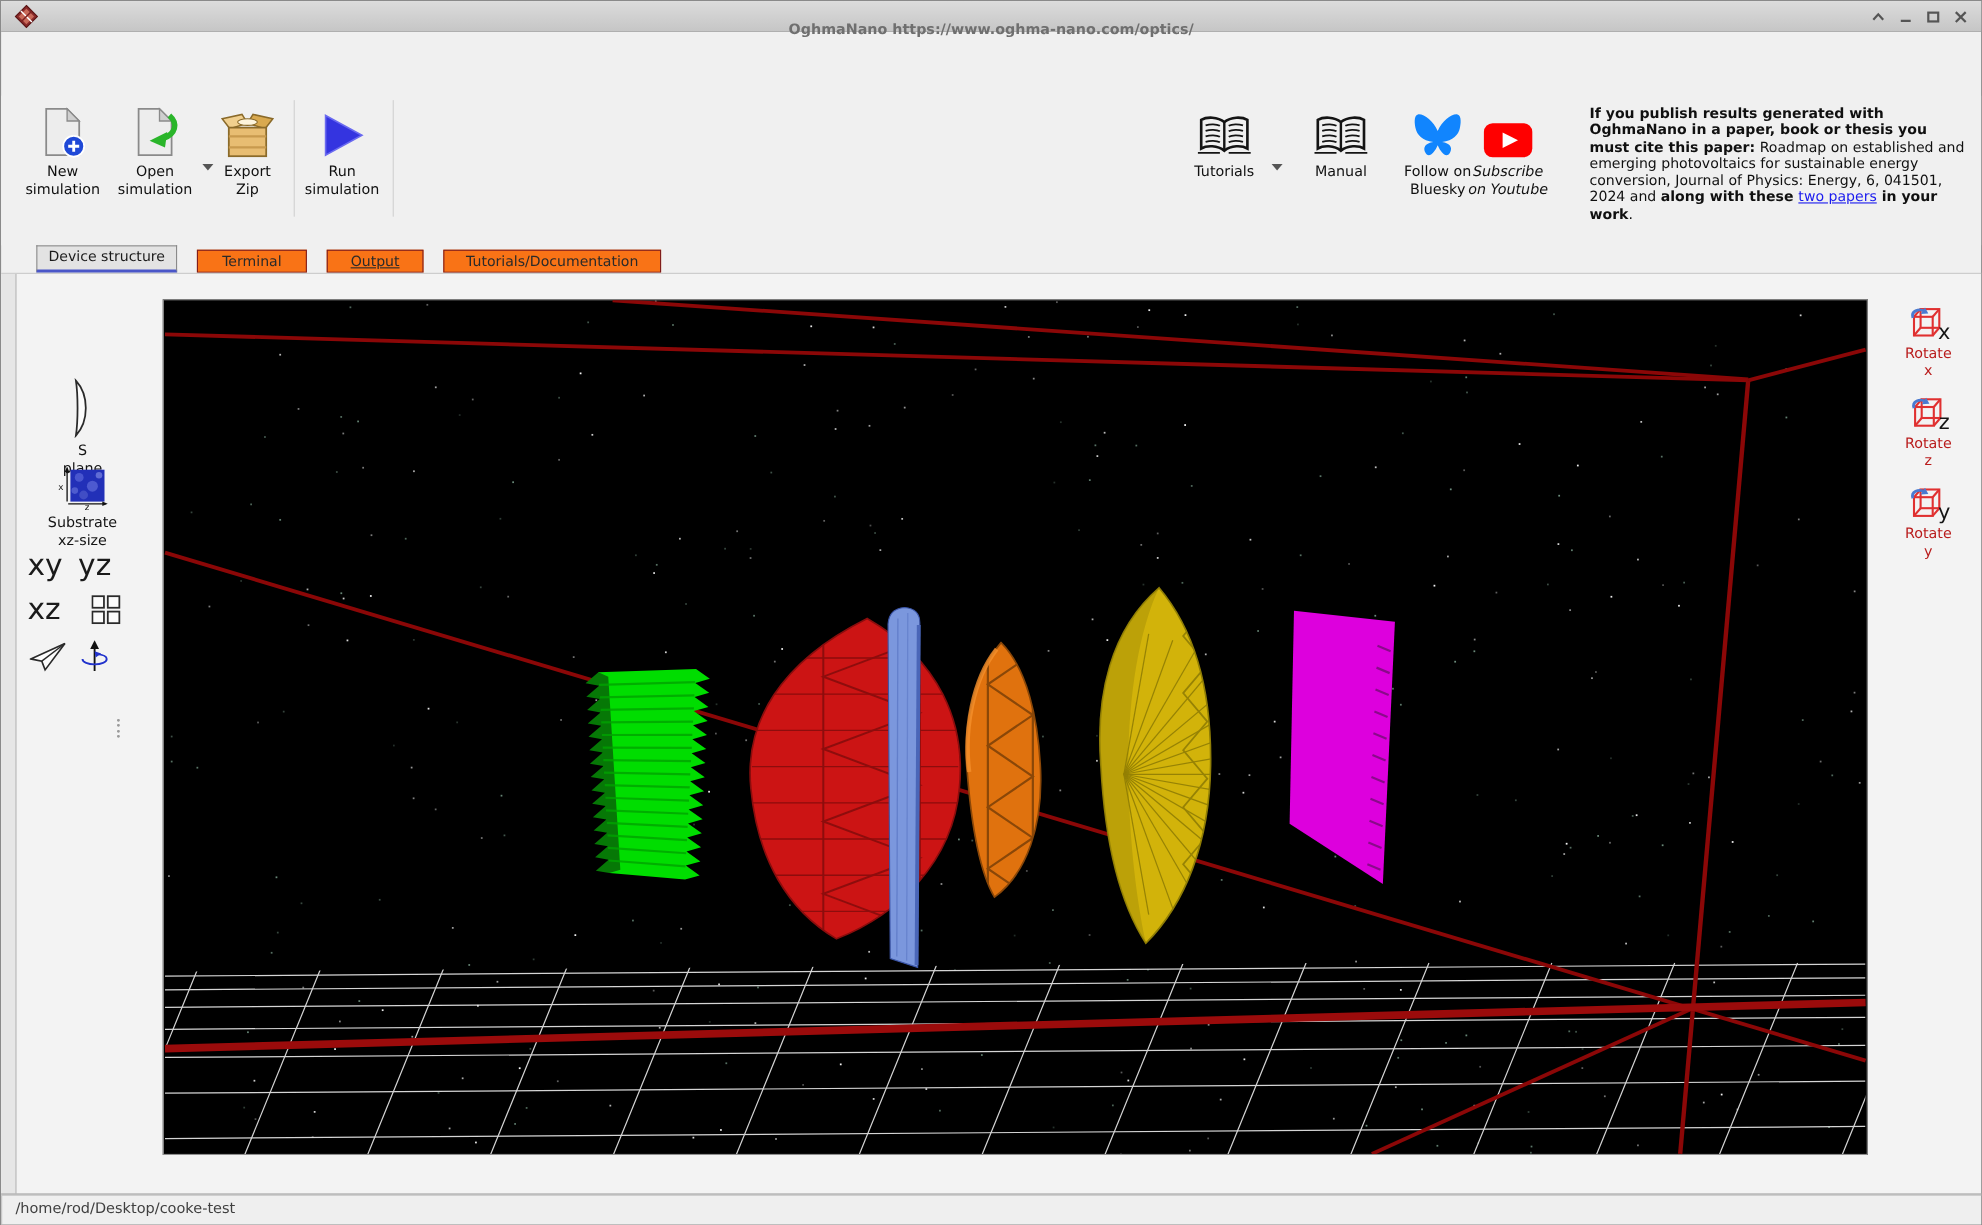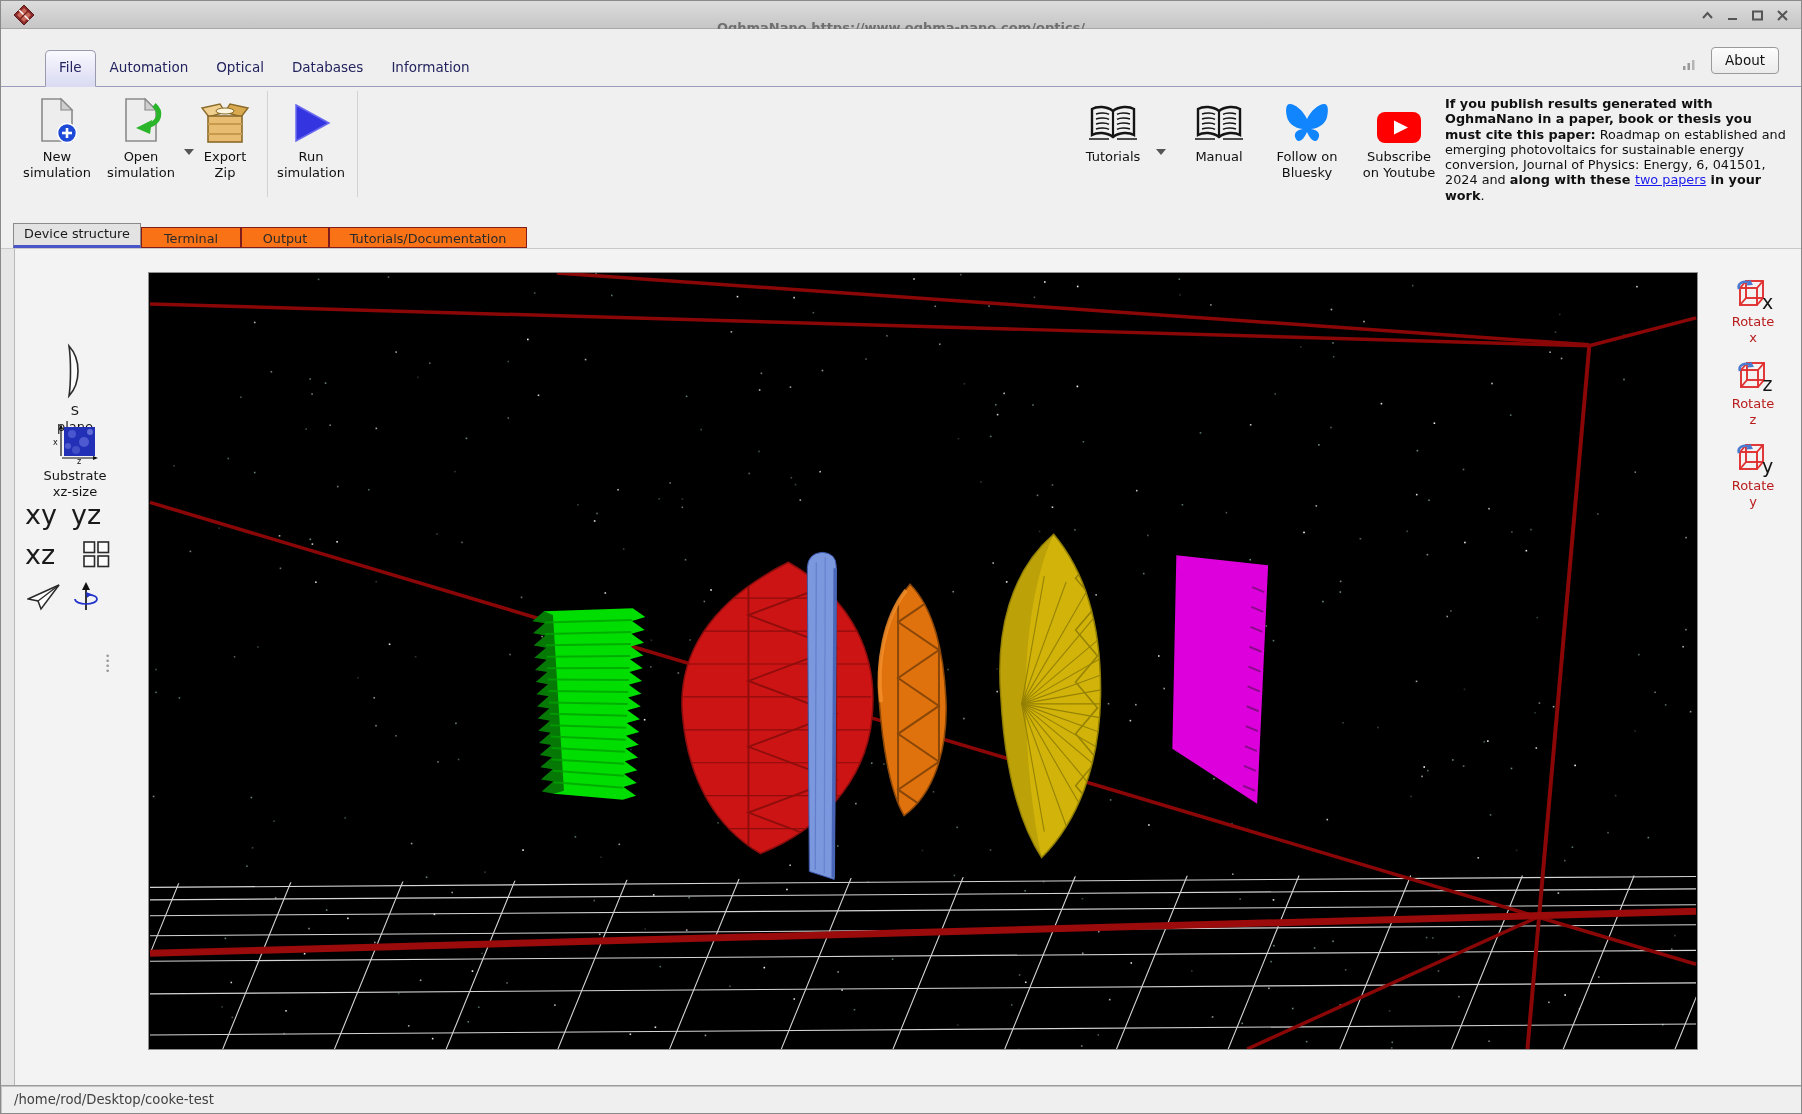--- a/index.html
+++ b/index.html
@@ -35,26 +35,26 @@
   .tb-sep { position:absolute; top:4px; width:1px; height:106px; background:#d2d2d2; }
   .dd-arrow { position:absolute; width:0; height:0; border-left:5px solid transparent;
     border-right:5px solid transparent; border-top:6px solid #555; }
   .citation { position:absolute; left:1444px; top:9px; width:342px; font-size:12.8px;
     line-height:15.3px; color:#101010; }
   .citation b { font-weight:700; }
   .cit-link { color:#1a1aee; font-weight:400; text-decoration:underline; }
 
   
   .tabrow { position:absolute; left:0; top:222px; width:100%; height:25px; display:flex;
-    align-items:flex-end; padding-left:12px; gap:0; }
+    align-items:flex-end; padding-left:32px; gap:18px; }
   .tab { height:21px; line-height:21px; background:#f97316; border:1px solid #7f1d1d;
     font-size:12.8px; color:#2a2a2a; text-align:center; }
   .tab.active { height:25px; line-height:20px; background:#e3e3e3; border:1px solid #8a8a8a;
     border-bottom:3px solid #4a56c8; color:#1a1a1a; }
-  .tab.w1{width:128px;} .tab.w2{width:100px;} .tab.w3{width:88px;} .tab.w4{width:198px;}
+  .tab.w1{width:128px;} .tab.w2{width:100px;} .tab.w3{width:88px;text-decoration:underline;} .tab.w4{width:198px;}
 
   
   .content { position:absolute; left:0; top:247px; width:100%; height:839px; background:#f3f3f3;
     border-top:1px solid #c9c9c9; }
   .left-strip { position:absolute; left:0; top:0; width:14px; height:100%;
     background:#e6e6e6; border-right:1px solid #b8b8b8; }
   .side-item { position:absolute; width:132px; left:8px; text-align:center; }
   .side-label { font-size:13px; color:#141414; white-space:pre-line; line-height:15.5px; }
   .xyz-text { font-size:27px; color:#1a1a1a; }
   .splitter-dots { position:absolute; left:104px; top:405px; width:3px; color:#9a9a9a;
@@ -106,37 +106,20 @@
       </span>
       <span class="win-btn">
         <svg width="13" height="11" viewBox="0 0 13 11">
             <line x1="2" y1="1" x2="11" y2="10" stroke="#555" stroke-width="2"></line>
             <line x1="11" y1="1" x2="2" y2="10" stroke="#555" stroke-width="2"></line>
           </svg>
       </span>
     </span>
   </div>
 
-  <div class="menubar">
-    <div class="menu-tabs">
-      <span class="menu-item active">File</span>
-      <span class="menu-item">Automation</span>
-      <span class="menu-item">Optical</span>
-      <span class="menu-item">Databases</span>
-      <span class="menu-item">Information</span>
-    </div>
-    <span class="grip-icon">
-      <svg width="14" height="12" viewBox="0 0 14 12">
-        <rect x="1" y="8" width="2.5" height="4" fill="#9a9a9a"></rect>
-          <rect x="5.5" y="5" width="2.5" height="7" fill="#9a9a9a"></rect>
-          <rect x="10" y="2" width="2.5" height="10" fill="#b5b5b5"></rect>
-      </svg>
-    </span>
-    <span class="about-btn">About</span>
-  </div>
 
   <div class="toolbar">
     <div class="tb-btn" style="left:14px;width:84px;">
       <div class="ic">
         <svg width="46" height="48" viewBox="0 0 46 48">
           <path d="M8,2 h19 l11,11 v31 h-30 z" fill="#ededed" stroke="#8a8a8a" stroke-width="1.6"></path>
           <path d="M27,2 l11,11 h-11 z" fill="#cfcfcf" stroke="#8a8a8a" stroke-width="1.2"></path>
           <circle cx="33" cy="36" r="9.5" fill="#1f49d7" stroke="#fff" stroke-width="1.6"></circle>
           <line x1="33" y1="31" x2="33" y2="41" stroke="#fff" stroke-width="2.6"></line>
           <line x1="28" y1="36" x2="38" y2="36" stroke="#fff" stroke-width="2.6"></line>
@@ -209,21 +192,21 @@
     </div>
     <div class="tb-btn" style="left:1262px;width:88px;">
       <div class="ic">
         <svg width="46" height="42" viewBox="0 0 46 42">
           <path d="M23,16 C19,7 10,0 5,1 C1,2 2,10 3,14 C4,19 9,25 19,26 C12,27 9,31 12,36 C15,41 20,36 23,29 C26,36 31,41 34,36 C37,31 34,27 27,26 C37,25 42,19 43,14 C44,10 45,2 41,1 C36,0 27,7 23,16 Z" fill="#1185fe"></path>
         </svg>
       </div>
       <div class="lbl">Follow on
 Bluesky</div>
     </div>
-    <div class="tb-btn" style="left:1352px;width:92px;">
+    <div class="tb-btn" style="left:1324px;width:92px;font-style:italic;">
       <div class="ic">
         <svg width="46" height="34" viewBox="0 0 46 34">
           <rect x="1" y="1" width="44" height="31" rx="8" fill="#ff0000"></rect>
           <polygon points="18,9.5 32,16.5 18,23.5" fill="#ffffff"></polygon>
         </svg>
       </div>
       <div class="lbl">Subscribe
 on Youtube</div>
     </div>
 

